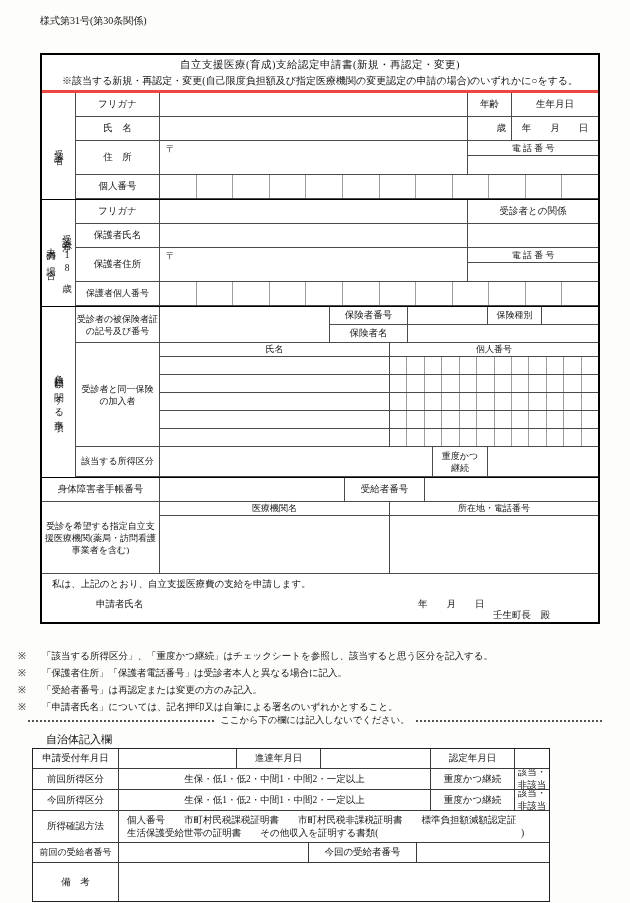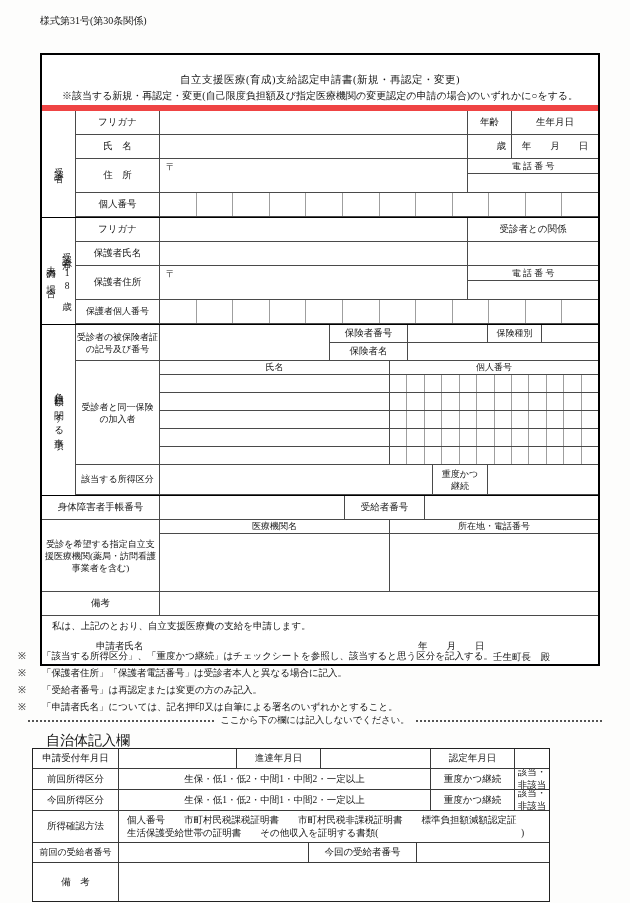--- a/index.html
+++ b/index.html
@@ -21,35 +21,35 @@
          border-right:1px solid #4a4a4a;width:34px;overflow:hidden;}
   .vcell span{display:block;height:100%;text-align:center;letter-spacing:3px;}
   .lh1{line-height:32px;}
   .lh2{line-height:16px;}
   .gwrap{display:flex;padding:0;align-items:stretch;}
   .gcell{flex:1;border-left:1px solid #9f9f9f;box-sizing:border-box;}
   .gcell:first-child{border-left:none;}
   .hdr{font-size:9px;}
   .postal{align-items:flex-start;padding:2px 0 0 6px;}
   
-  #title-row{border-bottom:6px solid #ef4444;text-align:center;padding:18px 0 2px 0;}
+  #title-row{border-bottom:3px solid #ef4444;text-align:center;padding:3px 0 2px 0;}
   #title-row .t1{font-size:10.5px;letter-spacing:0.5px;}
   #title-row .t2{font-size:10px;margin-top:2px;}
   
   #decl{position:relative;height:48px;}
   
   #notes{position:absolute;left:18px;top:648px;width:600px;}
   .note{display:flex;line-height:17px;}
   .note .mk{width:24px;flex:none;}
   
   #divider{position:absolute;left:28px;top:714px;width:574px;display:flex;align-items:center;font-size:9.3px;}
   #divider .dot{flex:1;border-top:2px dotted #555;height:0;}
   #divider .dtext{padding:0 6px;white-space:nowrap;}
   
-  #muni-heading{position:absolute;left:46px;top:732px;font-size:14px;}
+  #muni-heading{position:absolute;left:46px;top:732px;font-size:11px;}
   #muni-table{position:absolute;left:32px;top:748px;width:518px;border:1px solid #222;box-sizing:border-box;background:#fff;}
   #muni-table .cell{border-color:#3a3a3a;}
   .two-line{display:flex;flex-direction:column;justify-content:center;align-items:flex-start;padding-left:8px;line-height:13px;}
 </style>
 </head>
 <body>
 
 <div id="page">
 
   <div class="abs" style="left:40px;top:14px;font-size:10px;">様式第31号(第30条関係)</div>
@@ -297,24 +297,20 @@
           <div class="cell hdr" style="width:230px;">医療機関名</div>
           <div class="cell nr hdr" style="flex:1;">所在地・電話番号</div>
         </div>
         <div class="row" style="flex:1;">
           <div class="cell" style="width:230px;"></div>
           <div class="cell nr" style="flex:1;"></div>
         </div>
       </div>
     </div>
 
-    <div class="row" style="height:24px;">
-      <div class="cell" style="width:118px;">備考</div>
-      <div class="cell nr" style="flex:1;"></div>
-    </div>
 
     <div id="decl">
       <span class="abs" style="left:10px;top:4px;">私は、上記のとおり、自立支援医療費の支給を申請します。</span>
       <span class="abs" style="left:54px;top:24px;">申請者氏名</span>
       <span class="abs" style="left:376px;top:24px;">年　　月　　日</span>
       <span class="abs" style="right:48px;top:35px;">壬生町長　殿</span>
     </div>
   </div>
 
   <div id="notes">

